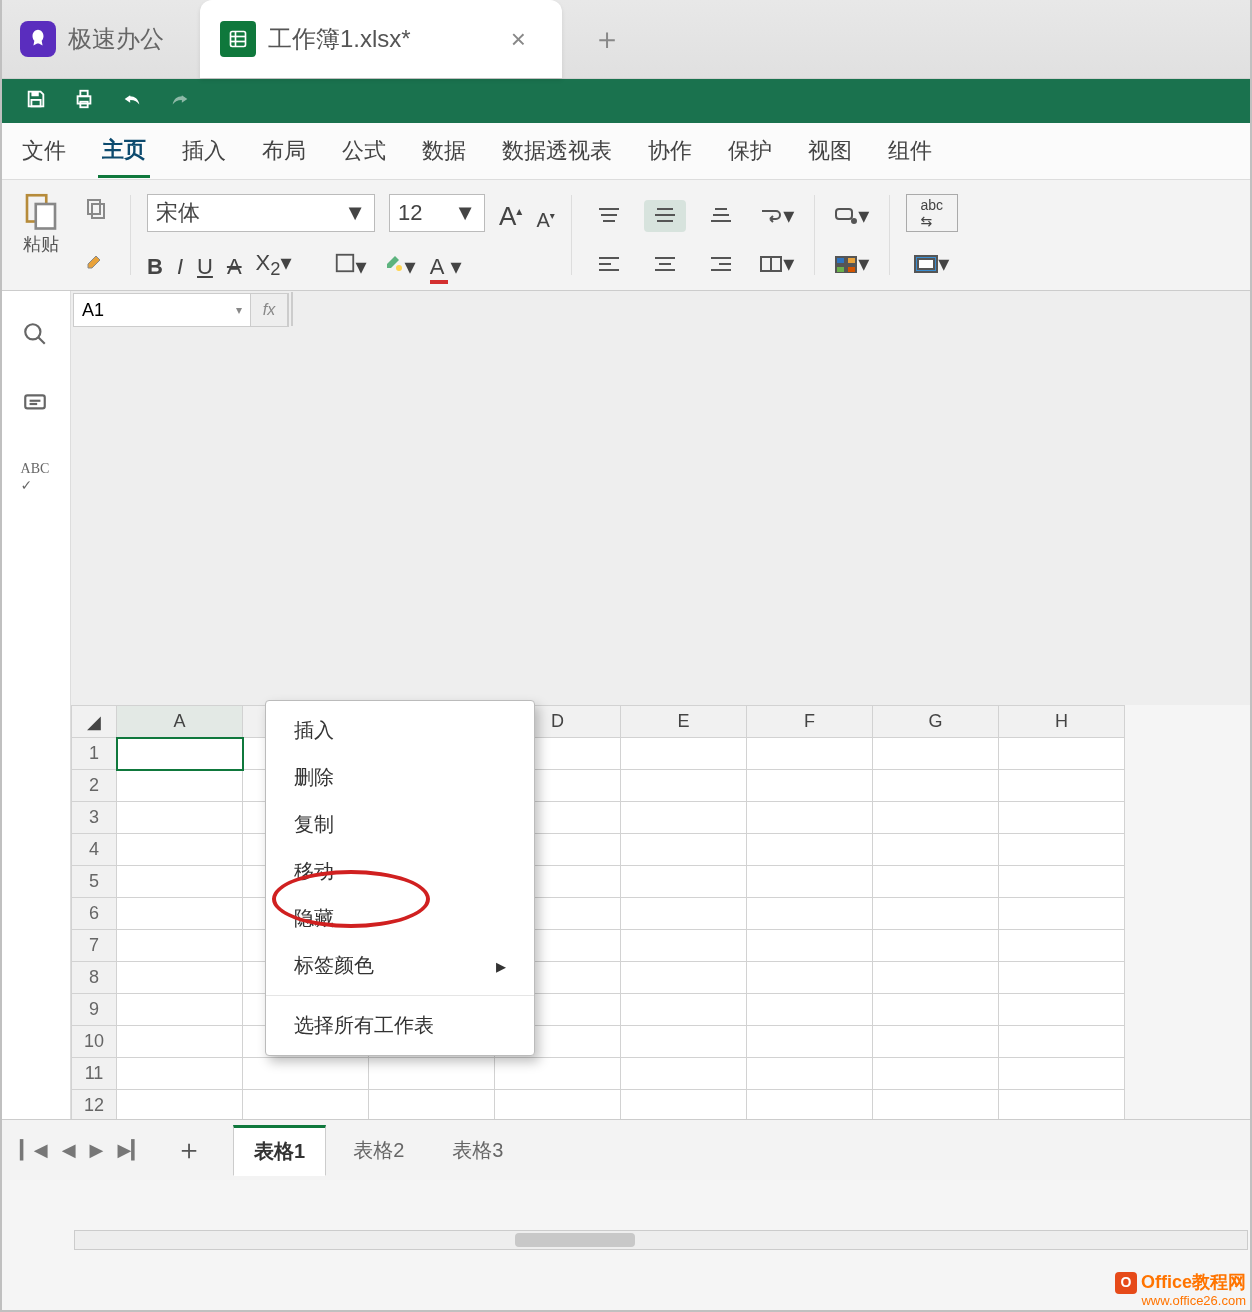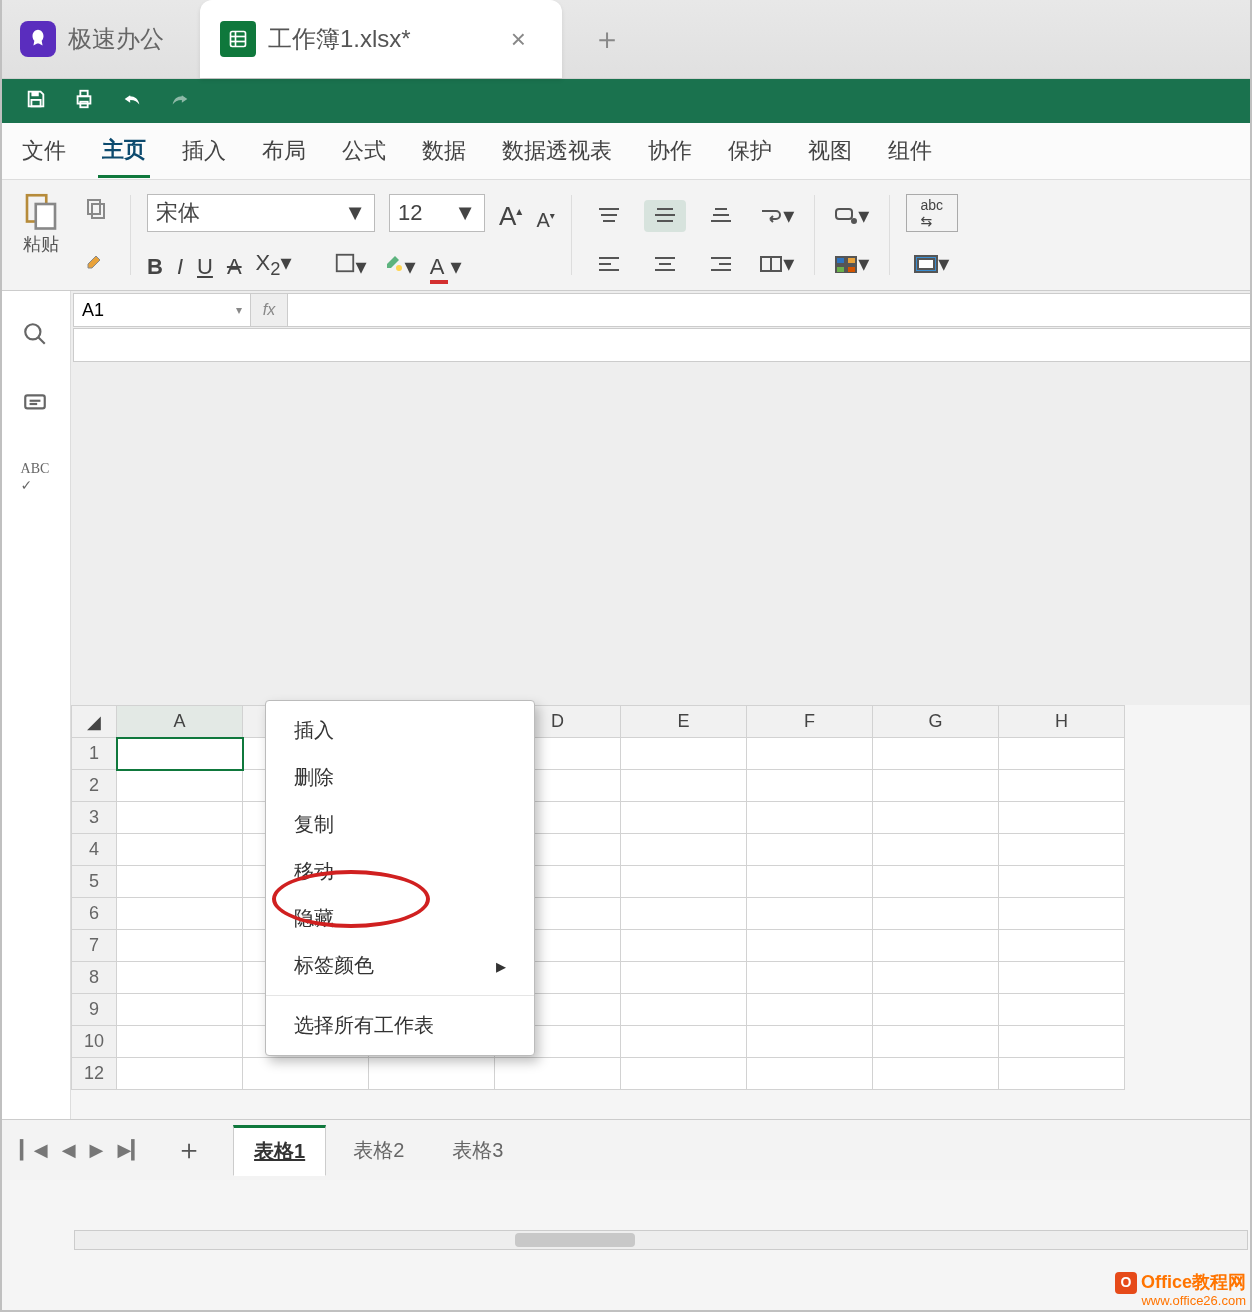--- a/index.html
+++ b/index.html
@@ -156,21 +156,21 @@
     width:70px;display:flex;flex-direction:column;align-items:center;justify-content:flex-start;padding-top:30px;gap:40px;background:#fff;border-right:1px solid #ddd;
   }
   .side-tools .sicon{cursor:pointer;color:#666;}
   .side-tools svg{width:26px;height:26px;stroke:#666;fill:none;stroke-width:2;}
 
   .name-box {
     width:160px;border:1px solid #ccc;background:#fff;height:32px;display:flex;align-items:center;padding:0 8px;justify-content:space-between;font-size:18px;margin:2px 0 0 2px;
   }
   .fx-label{width:36px;display:flex;align-items:center;justify-content:center;font-style:italic;color:#888;border:1px solid #ccc;border-left:none;height:32px;margin-top:2px;}
   .formula-input{flex:1;height:32px;border:1px solid #ccc;border-left:none;background:#fff;margin-top:2px;}
-  .formula-wrap{display:flex;flex-direction:column;flex:1;}
+  .formula-wrap{display:flex;flex-direction:row;flex:1;}
   .formula-row1{display:flex;height:36px;}
   .formula-row2{height:32px;border:1px solid #ccc;background:#fff;margin:1px 0 0 2px;}
   .sheet{flex:1;position:relative;overflow:hidden;}
   table.sp{border-collapse:collapse;table-layout:fixed;}
   .sp th,.sp td{
     border:1px solid #d2d2d2;height:31px;font-size:18px;color:#444;text-align:center;padding:0;
   }
   .sp th{background:#f1f1f1;font-weight:normal;}
   .sp .corner{width:44px;background:#f1f1f1;}
   .sp th.colh{width:125px;}
@@ -194,21 +194,21 @@
   .sheet-bar{
     height:60px;display:flex;align-items:center;background:#f3f3f3;border-top:1px solid #ccc;padding:0 20px;gap:6px;
   }
   .sheet-bar .nav{display:flex;gap:14px;color:#777;font-size:18px;}
   .sheet-bar .nav span{cursor:pointer;}
   .sheet-bar .addsheet{margin:0 24px;font-size:28px;color:#555;cursor:pointer;}
   .sheet-tab{
     padding:10px 20px;font-size:20px;color:#666;cursor:pointer;border:1px solid transparent;
   }
   .sheet-tab.active{
-    background:#fff;border:1px solid #ccc;border-bottom:1px solid #fff;font-weight:bold;color:#333;border-top:3px solid #0f783c;text-decoration:underline;
+    background:#fff;border:1px solid #ccc;border-bottom:1px solid #fff;font-weight:bold;color:#333;border-top:3px solid #0f783c;
   }
 
   
   .watermark{
     position:absolute;right:6px;bottom:4px;font-size:18px;color:#ff7400;font-weight:bold;
     display:flex;flex-direction:column;align-items:flex-end;line-height:1.1;
   }
   .watermark .w1{display:flex;align-items:center;gap:4px;}
   .watermark .w1 .oicon{width:22px;height:22px;background:#e64a19;border-radius:4px;display:flex;align-items:center;justify-content:center;color:#fff;font-size:14px;font-weight:bold;}
   .watermark .w2{font-size:13px;color:#ff7400;font-weight:normal;}
@@ -589,20 +589,31 @@
               <td class="cell"></td>
               <td class="cell"></td>
               <td class="cell"></td>
               <td class="cell"></td>
               <td class="cell"></td>
               <td class="cell"></td>
               <td class="cell"></td>
               <td class="cell"></td>
             </tr>
             <tr>
+              <td class="rowh">11</td>
+              <td class="cell"></td>
+              <td class="cell"></td>
+              <td class="cell"></td>
+              <td class="cell"></td>
+              <td class="cell"></td>
+              <td class="cell"></td>
+              <td class="cell"></td>
+              <td class="cell"></td>
+            </tr>
+            <tr>
               <td class="rowh">12</td>
               <td class="cell"></td>
               <td class="cell"></td>
               <td class="cell"></td>
               <td class="cell"></td>
               <td class="cell"></td>
               <td class="cell"></td>
               <td class="cell"></td>
               <td class="cell"></td>
             </tr>

